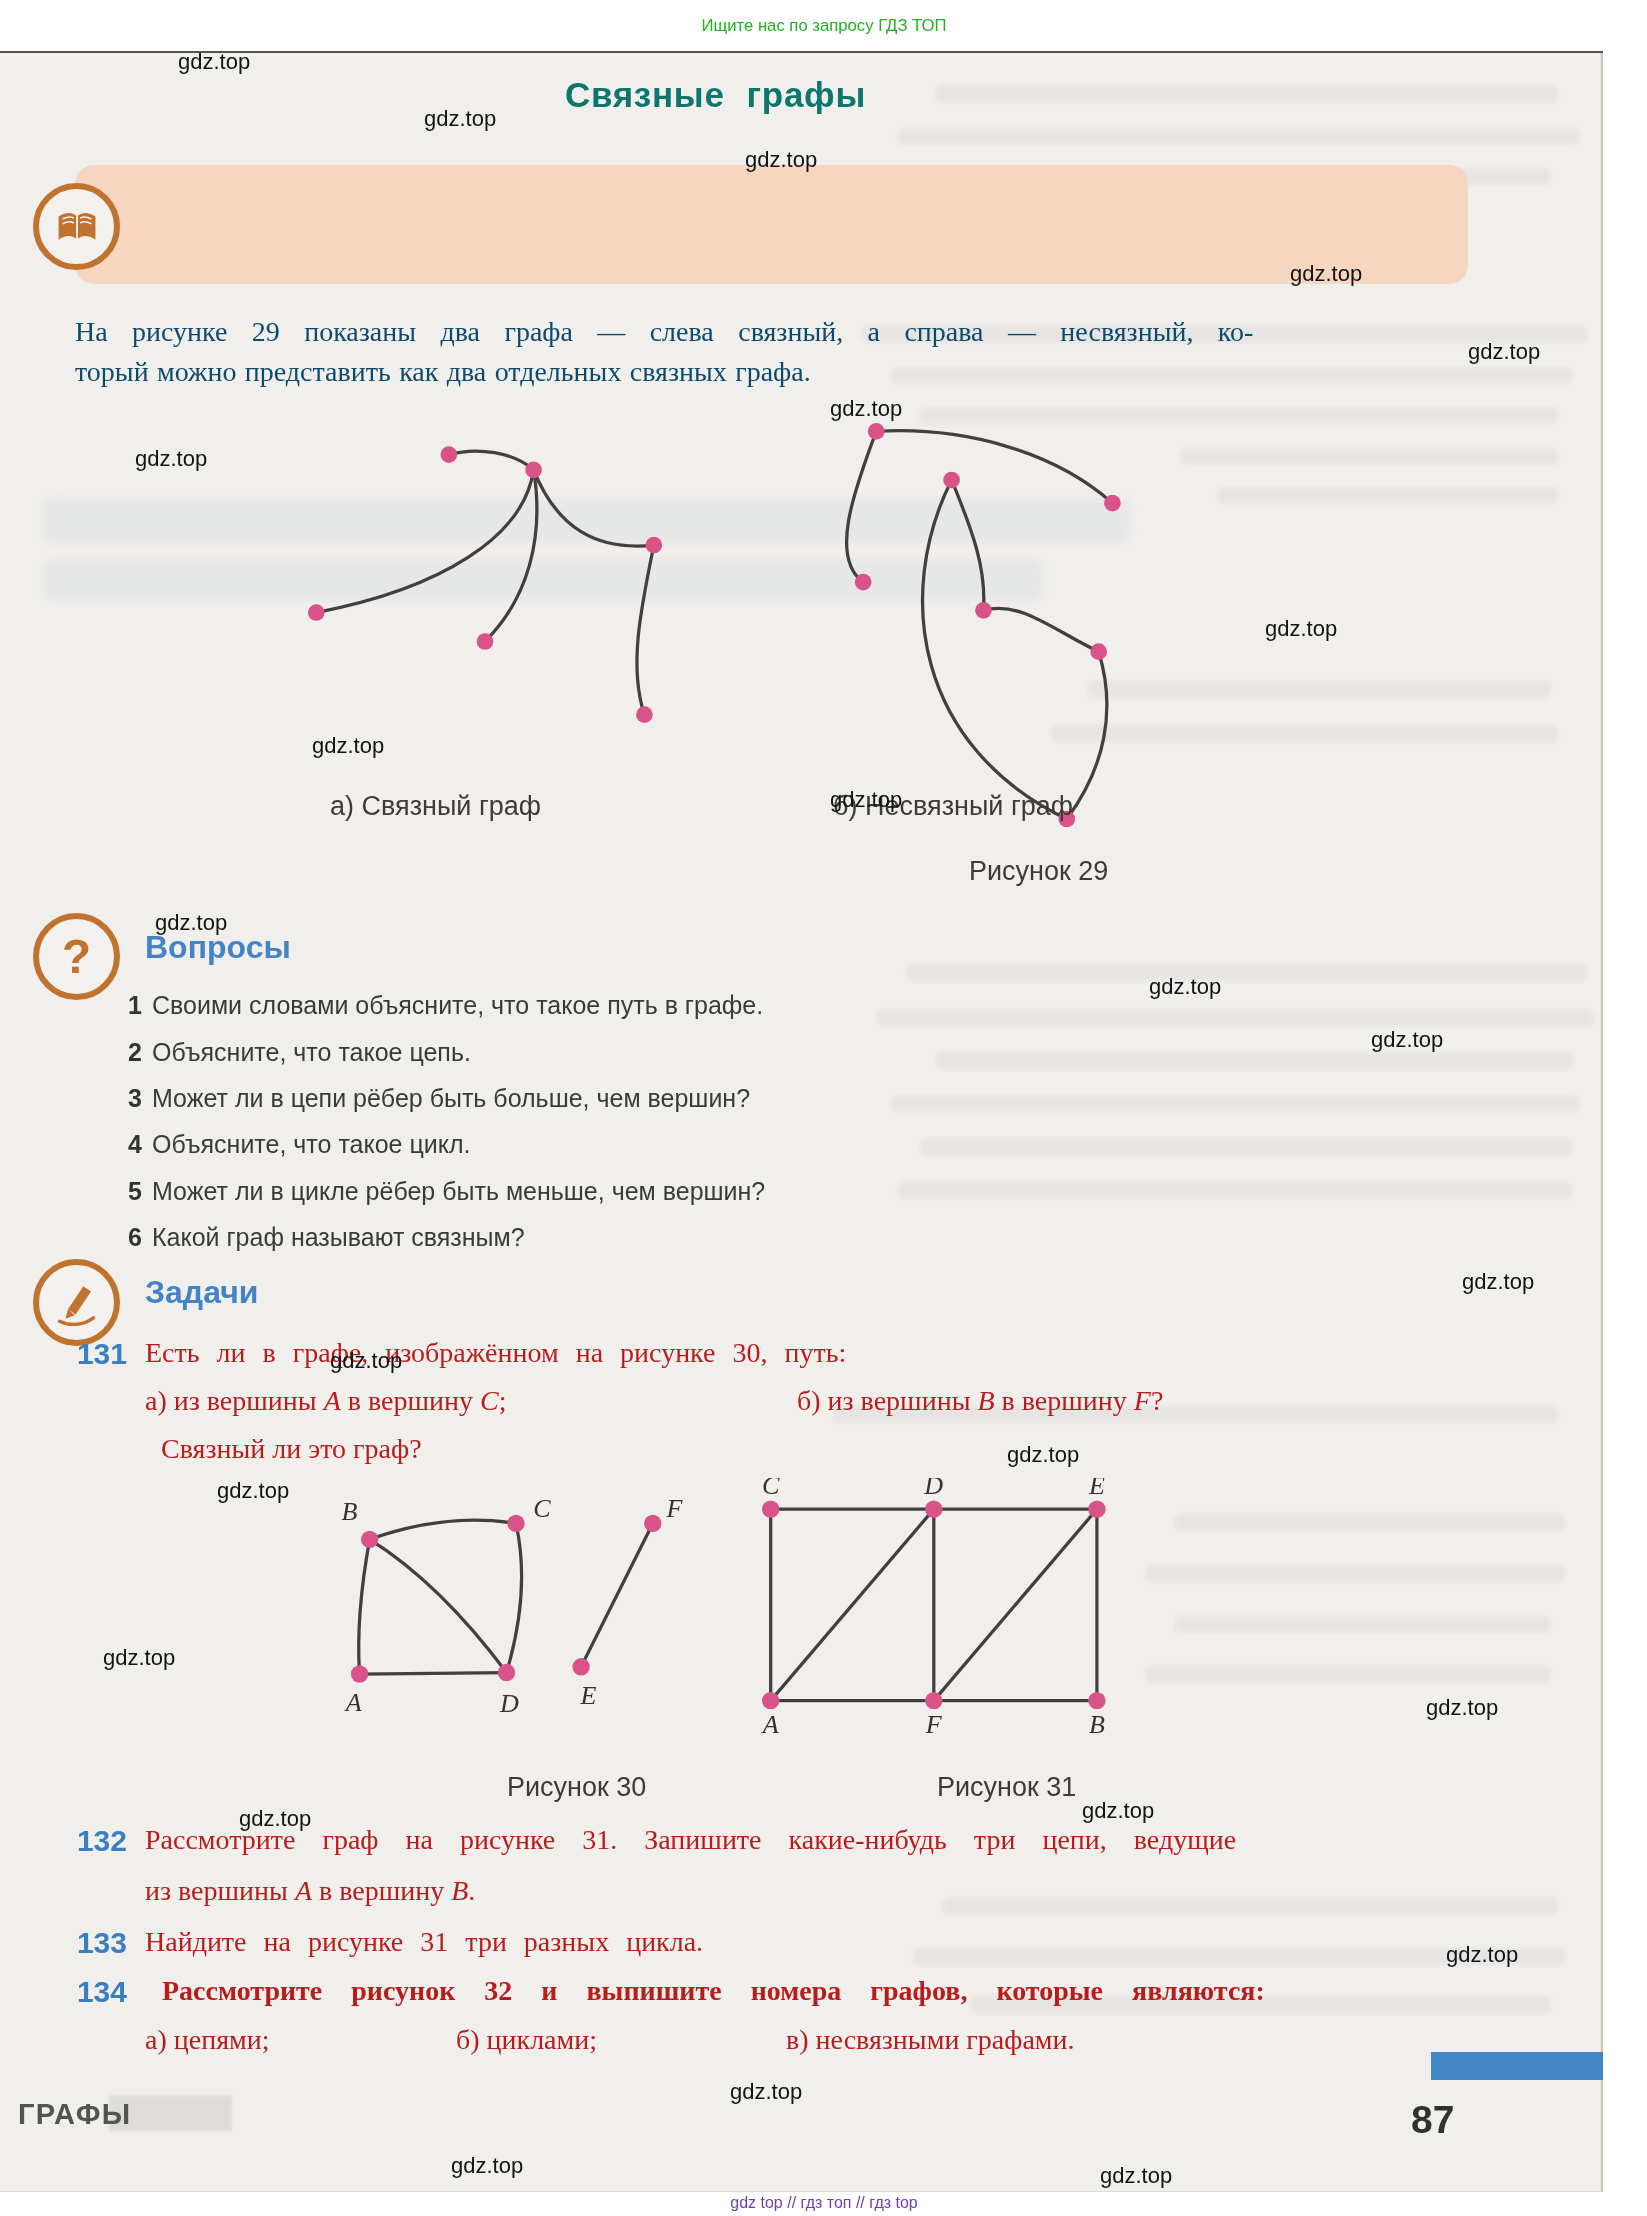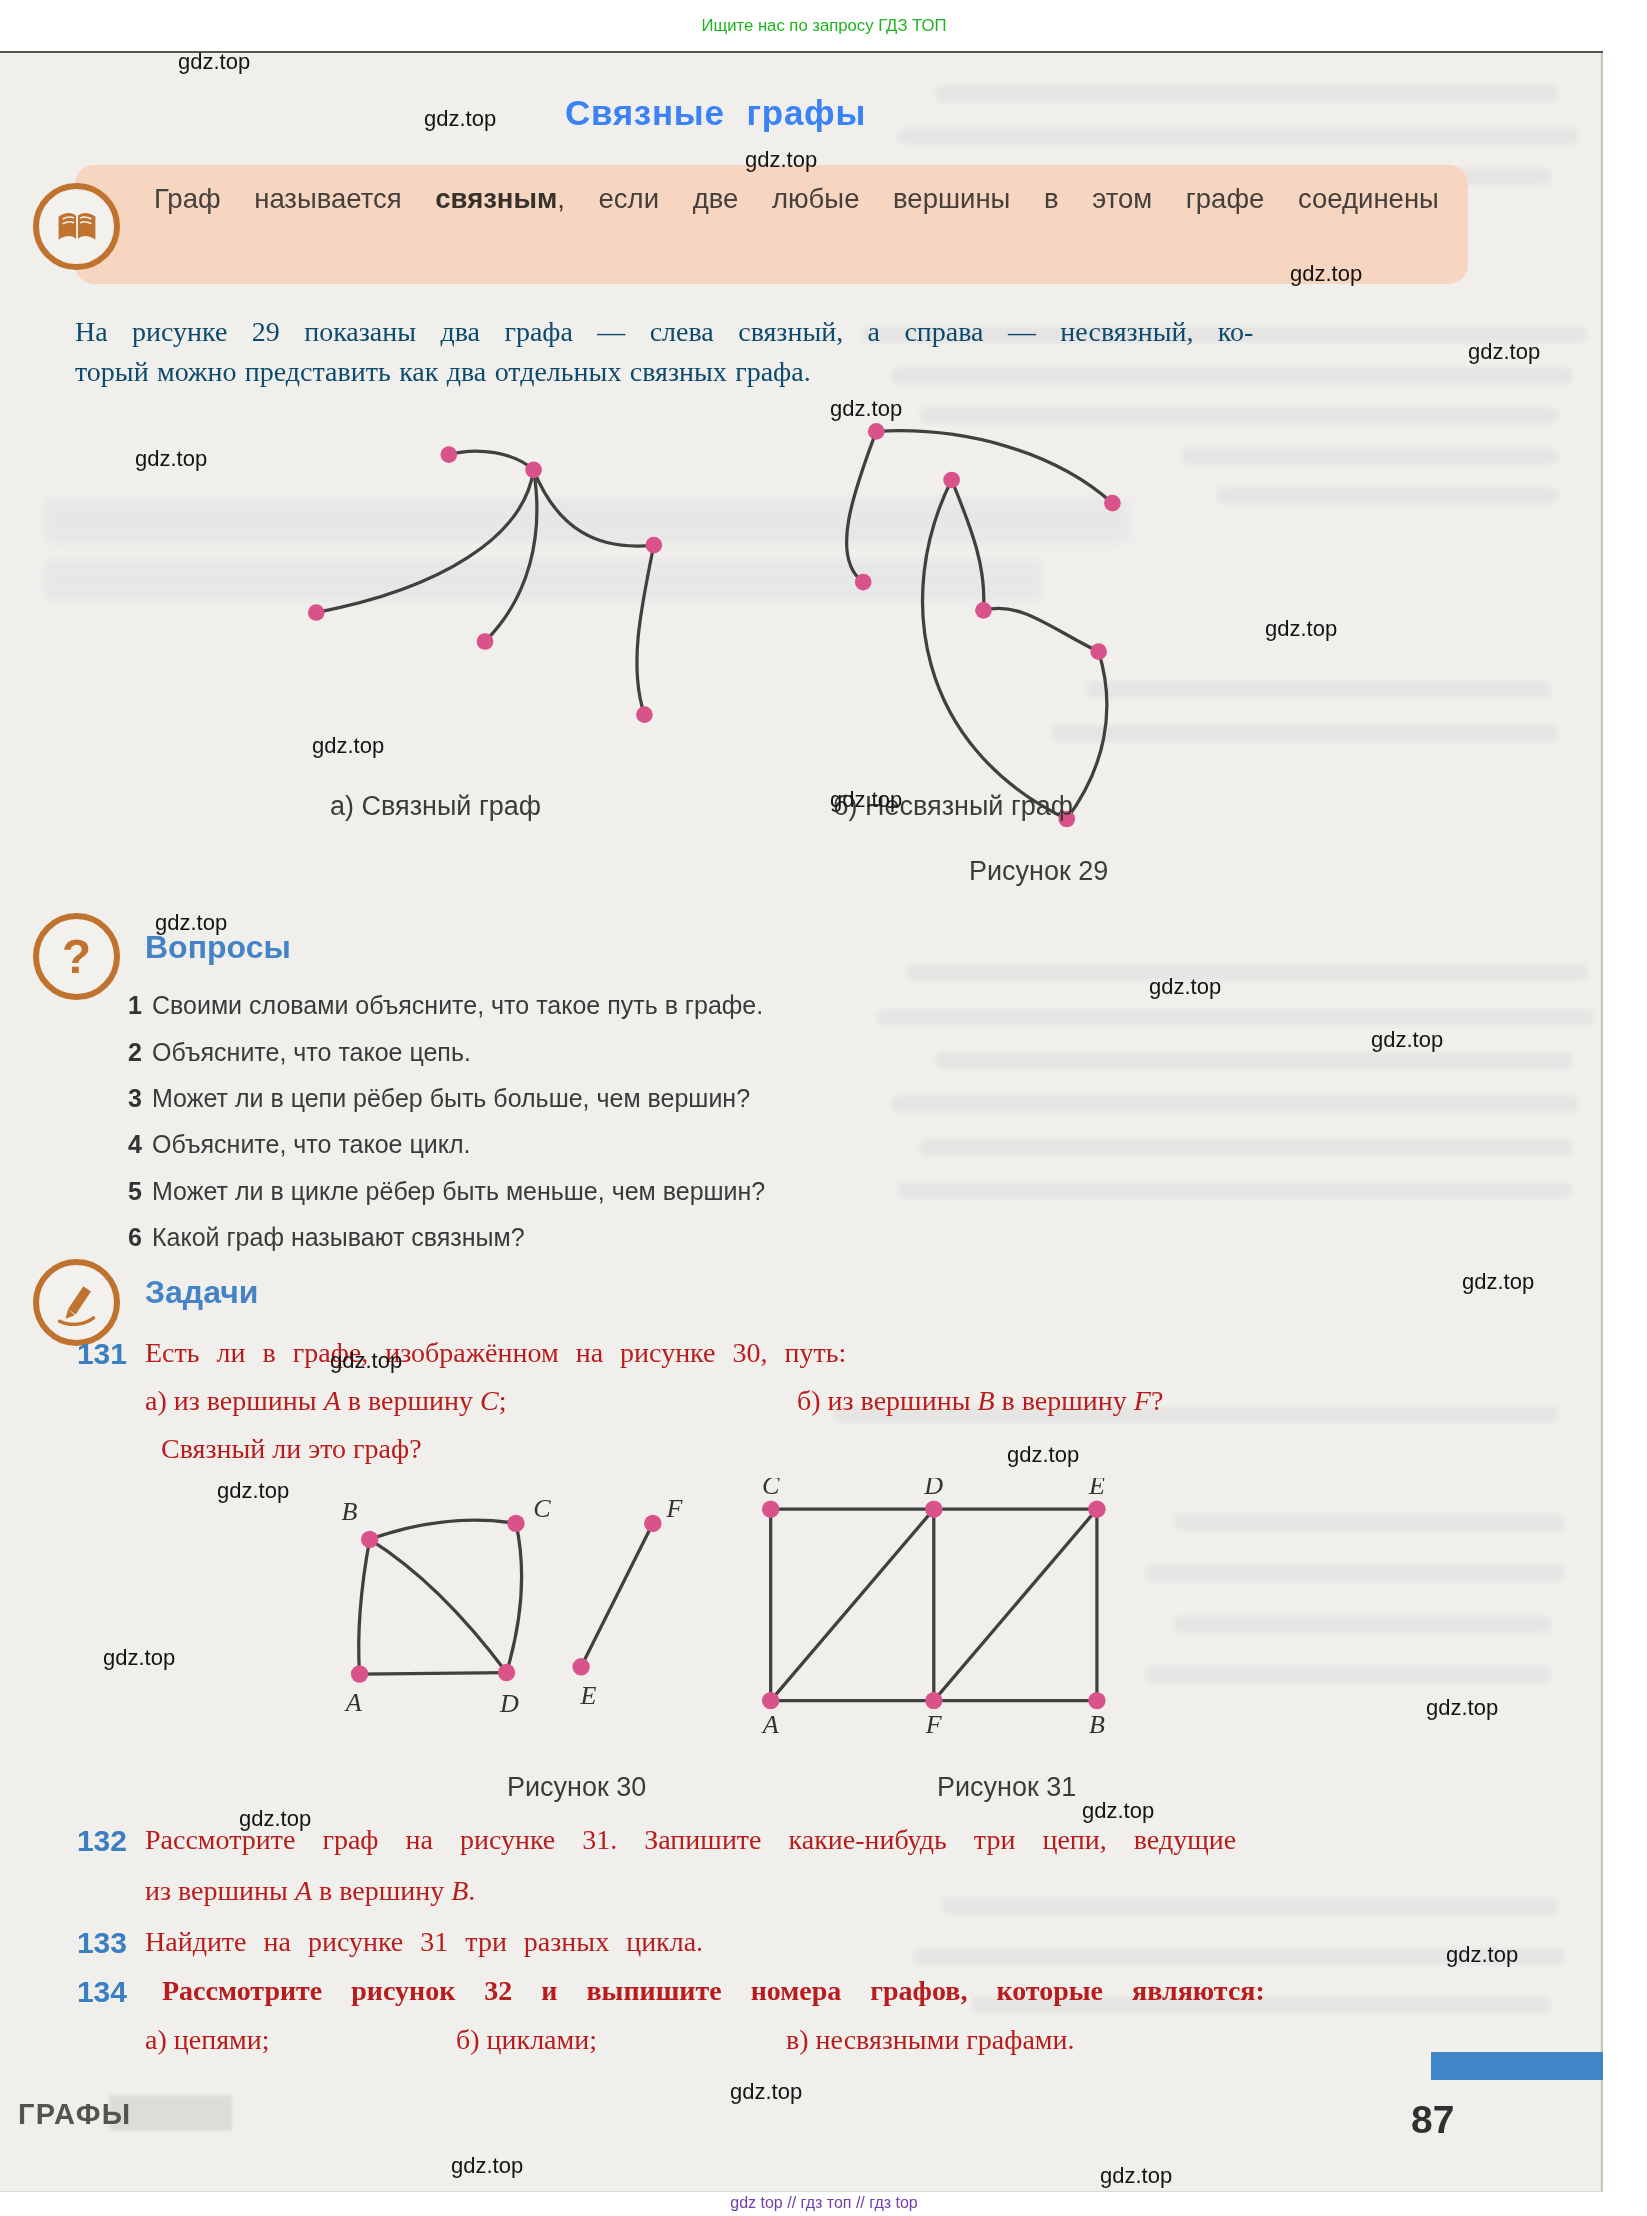--- a/index.html
+++ b/index.html
@@ -4,21 +4,21 @@
 <style>
   html,body{margin:0;padding:0;}
   body{width:1648px;height:2216px;position:relative;overflow:hidden;background:#ffffff;
        font-family:"Liberation Sans", sans-serif;}
   .abs{position:absolute;}
   .sans{font-family:"Liberation Sans", sans-serif;}
   .serif{font-family:"Liberation Serif", serif;}
   .paper{left:0;top:51px;width:1603px;height:2139px;background:#f1efec;
          border-top:2.2px solid #57524c;box-shadow:inset -2.2px 0 0 #c6c8ba, inset 0 -0.7px 0 #d8d5cd;}
   .promo{left:0;top:16px;width:1648px;text-align:center;font-size:16.7px;color:#1eb41e;}
-  .title{left:565px;top:93px;font-size:35px;font-weight:bold;color:#3b82f6;
+  .title{left:565px;top:75px;font-size:35px;font-weight:bold;color:#0f766e;
          letter-spacing:0.7px;word-spacing:11.6px;}
   .defbox{left:75px;top:165px;width:1393px;height:119px;background:#f6d6c1;border-radius:19px;}
   .deftext{left:154px;top:178px;width:1304px;font-size:27.5px;line-height:42px;color:#45403c;}
   .deftext .l1{word-spacing:26px;}
   .deftext b{color:#37312d;}
   .icon-ring{width:75px;height:75px;border:6.5px solid #c0732f;border-radius:50%;
              background:#f3f1ed;display:flex;align-items:center;justify-content:center;}
   .para{font-size:28px;color:#0c4a6e;}
   .pl1{left:75px;top:316px;word-spacing:17.4px;}
   .pl2{left:75px;top:356px;word-spacing:1.4px;}
@@ -72,21 +72,20 @@
 <div class="abs bleed" style="left:942px;top:1898px;width:616px;"></div>
 <div class="abs bleed" style="left:913px;top:1948px;width:652px;"></div>
 <div class="abs bleed" style="left:971px;top:1996px;width:580px;"></div>
 
 <div class="abs promo">Ищите нас по запросу ГДЗ ТОП</div>
 
 <div class="abs title">Связные графы</div>
 
 <div class="abs defbox"></div>
 <div class="abs deftext sans">
-  <div class="l1"><span>Граф называется </span><b>связным</b><span>, если две любые вершины в этом графе соединены</span></div>
 </div>
 <div class="abs icon-ring" style="left:33px;top:183px;">
   <svg width="48" height="48" viewBox="0 0 60 60">
     <path d="M7 17 C15 11 24 11 29 16 L29 45 C24 40 15 40 7 46 Z" fill="#c0732f"></path>
     <path d="M53 17 C45 11 36 11 31 16 L31 45 C36 40 45 40 53 46 Z" fill="#c0732f"></path>
     <path d="M29 16 L31 16 L31 45 L29 45 Z" fill="#f3f1ed"></path>
     <path d="M12 20 C18 17 23 17 26 19 M12 26 C18 23 23 23 26 25 M34 19 C37 17 42 17 48 20 M34 25 C37 23 42 23 48 26" stroke="#f3f1ed" stroke-width="2" fill="none"></path>
   </svg>
 </div>
 

